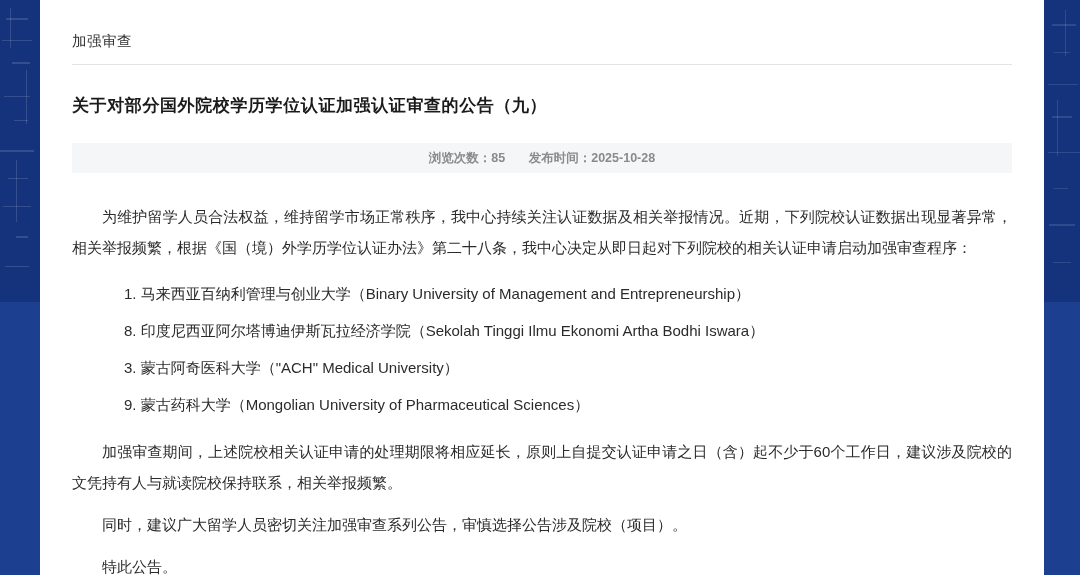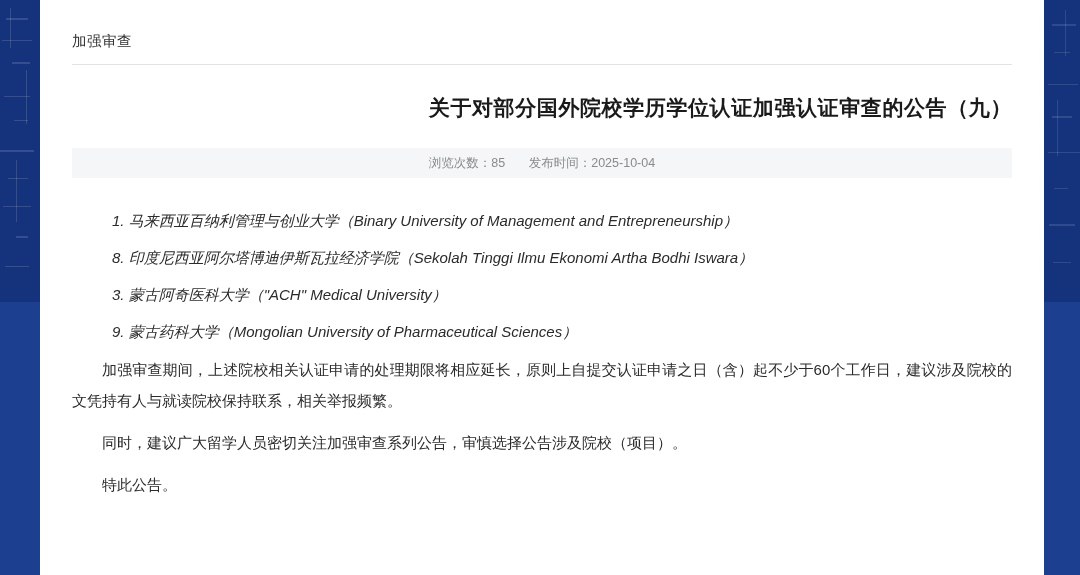--- a/index.html
+++ b/index.html
@@ -92,58 +92,57 @@
     letter-spacing: 0.5px;
   }
 
   .rule {
     height: 1px;
     background: #e3e3e3;
     width: 940px;
   }
 
   .doc-title {
-    text-align: right;
-    font-size: 21px;
+    text-align: left;
+    font-size: 17px;
     font-weight: bold;
     color: #1a1a1a;
     letter-spacing: 0.6px;
     margin-top: 29px;
     margin-bottom: 26px;
   }
 
   .meta-bar {
     background: #f5f6f7;
     height: 30px;
     line-height: 30px;
     text-align: center;
     font-size: 12.5px;
     color: #8a8a8a;
     width: 940px;
   }
-  .meta-bar span { margin: 0 10px; }
+  .meta-bar span { margin: 0 10px; font-weight: bold; }
 
   .body-text {
     margin-top: 28px;
     font-size: 15px;
     line-height: 31px;
     color: #2b2b2b;
   }
 
   .para {
     text-indent: 2em;
     margin: 0 0 11px 0;
     text-align: justify;
   }
 
   .list {
-    margin: 4px;
+    margin: 16px;
     padding: 0;
     list-style: none;
-    font-style: italic;
   }
   .list li {
     margin: 0 0 7px 0;
     padding-left: 36px;
     font-size: 15px;
     line-height: 30px;
     color: #2b2b2b;
   }
 
   .para-last { margin-bottom: 11px; }
@@ -191,25 +190,26 @@
   <div class="sheet">
     <div class="content">
 
       <div class="crumb">加强审查</div>
       <div class="rule"></div>
 
       <h1 class="doc-title">关于对部分国外院校学历学位认证加强认证审查的公告（九）</h1>
 
       <div class="meta-bar">
         <span>浏览次数：85</span>
-        <span>发布时间：2025-10-04</span>
+        <span>发布时间：2025-10-28</span>
       </div>
 
       <div class="body-text">
 
+        <p class="para">为维护留学人员合法权益，维持留学市场正常秩序，我中心持续关注认证数据及相关举报情况。近期，下列院校认证数据出现显著异常，相关举报频繁，根据《国（境）外学历学位认证办法》第二十八条，我中心决定从即日起对下列院校的相关认证申请启动加强审查程序：</p>
 
         <ul class="list">
           <li>1. 马来西亚百纳利管理与创业大学（Binary University of Management and Entrepreneurship）</li>
           <li>8. 印度尼西亚阿尔塔博迪伊斯瓦拉经济学院（Sekolah Tinggi Ilmu Ekonomi Artha Bodhi Iswara）</li>
           <li>3. 蒙古阿奇医科大学（"ACH" Medical University）</li>
           <li>9. 蒙古药科大学（Mongolian University of Pharmaceutical Sciences）</li>
         </ul>
 
         <p class="para">加强审查期间，上述院校相关认证申请的处理期限将相应延长，原则上自提交认证申请之日（含）起不少于60个工作日，建议涉及院校的文凭持有人与就读院校保持联系，相关举报频繁。</p>
         <p class="para">同时，建议广大留学人员密切关注加强审查系列公告，审慎选择公告涉及院校（项目）。</p>

